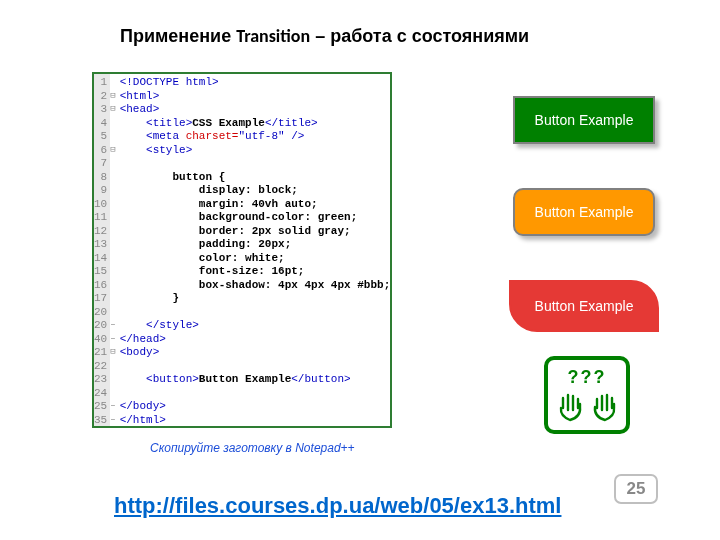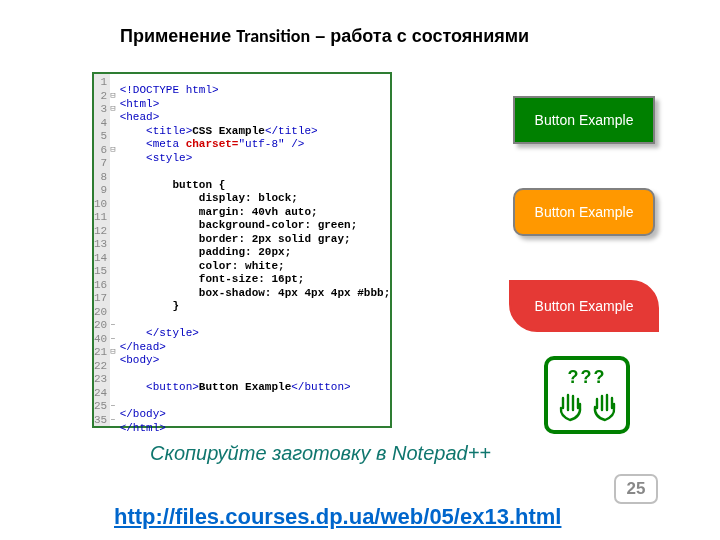--- a/index.html
+++ b/index.html
@@ -44,26 +44,26 @@
   }
   .fold-col {
     width: 12px;
     background: #fff;
     color: #888;
     padding: 2px 0;
     text-align: center;
   }
   .code-col {
     flex: 1;
-    padding: 10px 0 2px 4px;
+    padding: 2px 0 2px 4px;
     white-space: pre;
     color: #000;
   }
   .tag { color: #0000c0; }
-  .attr { color: #d00000; font-weight: bold; }
+  .attr { color: #d00000; }
   .txt { color: #000; font-weight: bold; text-align: right; }
   .buttons-col {
     position: absolute;
     left: 504px;
     top: 96px;
     width: 160px;
     display: flex;
     flex-direction: column;
     gap: 44px;
     align-items: center;
@@ -110,28 +110,28 @@
     margin-bottom: 2px;
   }
   .hands-row { display: flex; gap: 3px; }
   .hand-svg { width: 30px; height: 34px; }
   .instruct {
     position: absolute;
     left: 150px;
     top: 442px;
     width: 360px;
     font-style: italic;
-    font-size: 20px;
-    color: #0f766e;
+    font-size: 12px;
+    color: #1d4ed8;
     line-height: 1.1;
   }
   .link {
     position: absolute;
     left: 114px;
-    top: 504px;
+    top: 493px;
     font-size: 22px;
     font-weight: bold;
     color: #0066cc;
     text-decoration: underline;
   }
   .pagenum {
     position: absolute;
     left: 614px;
     top: 474px;
     width: 44px;

